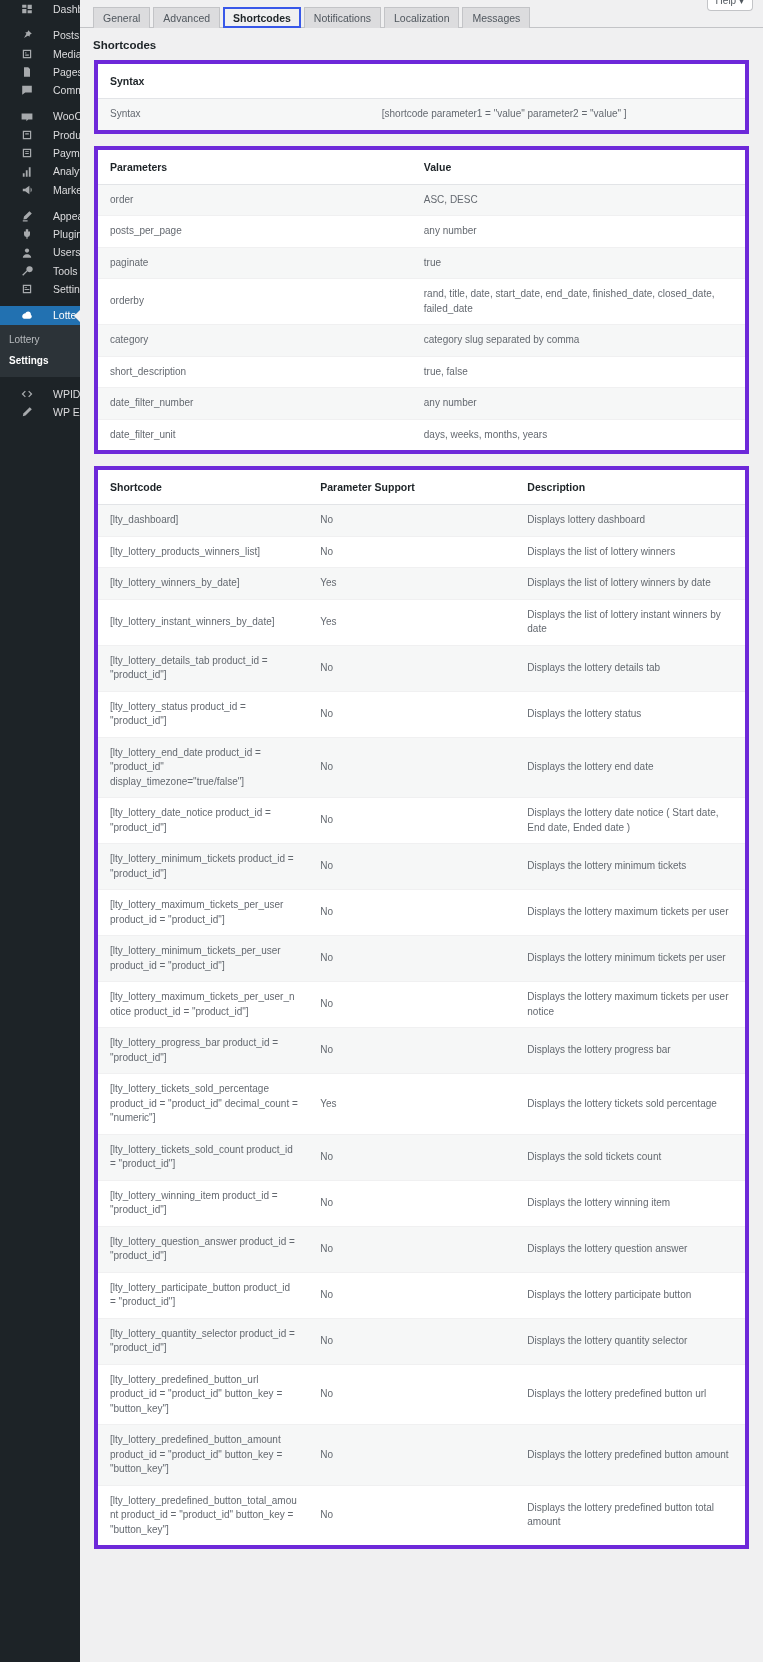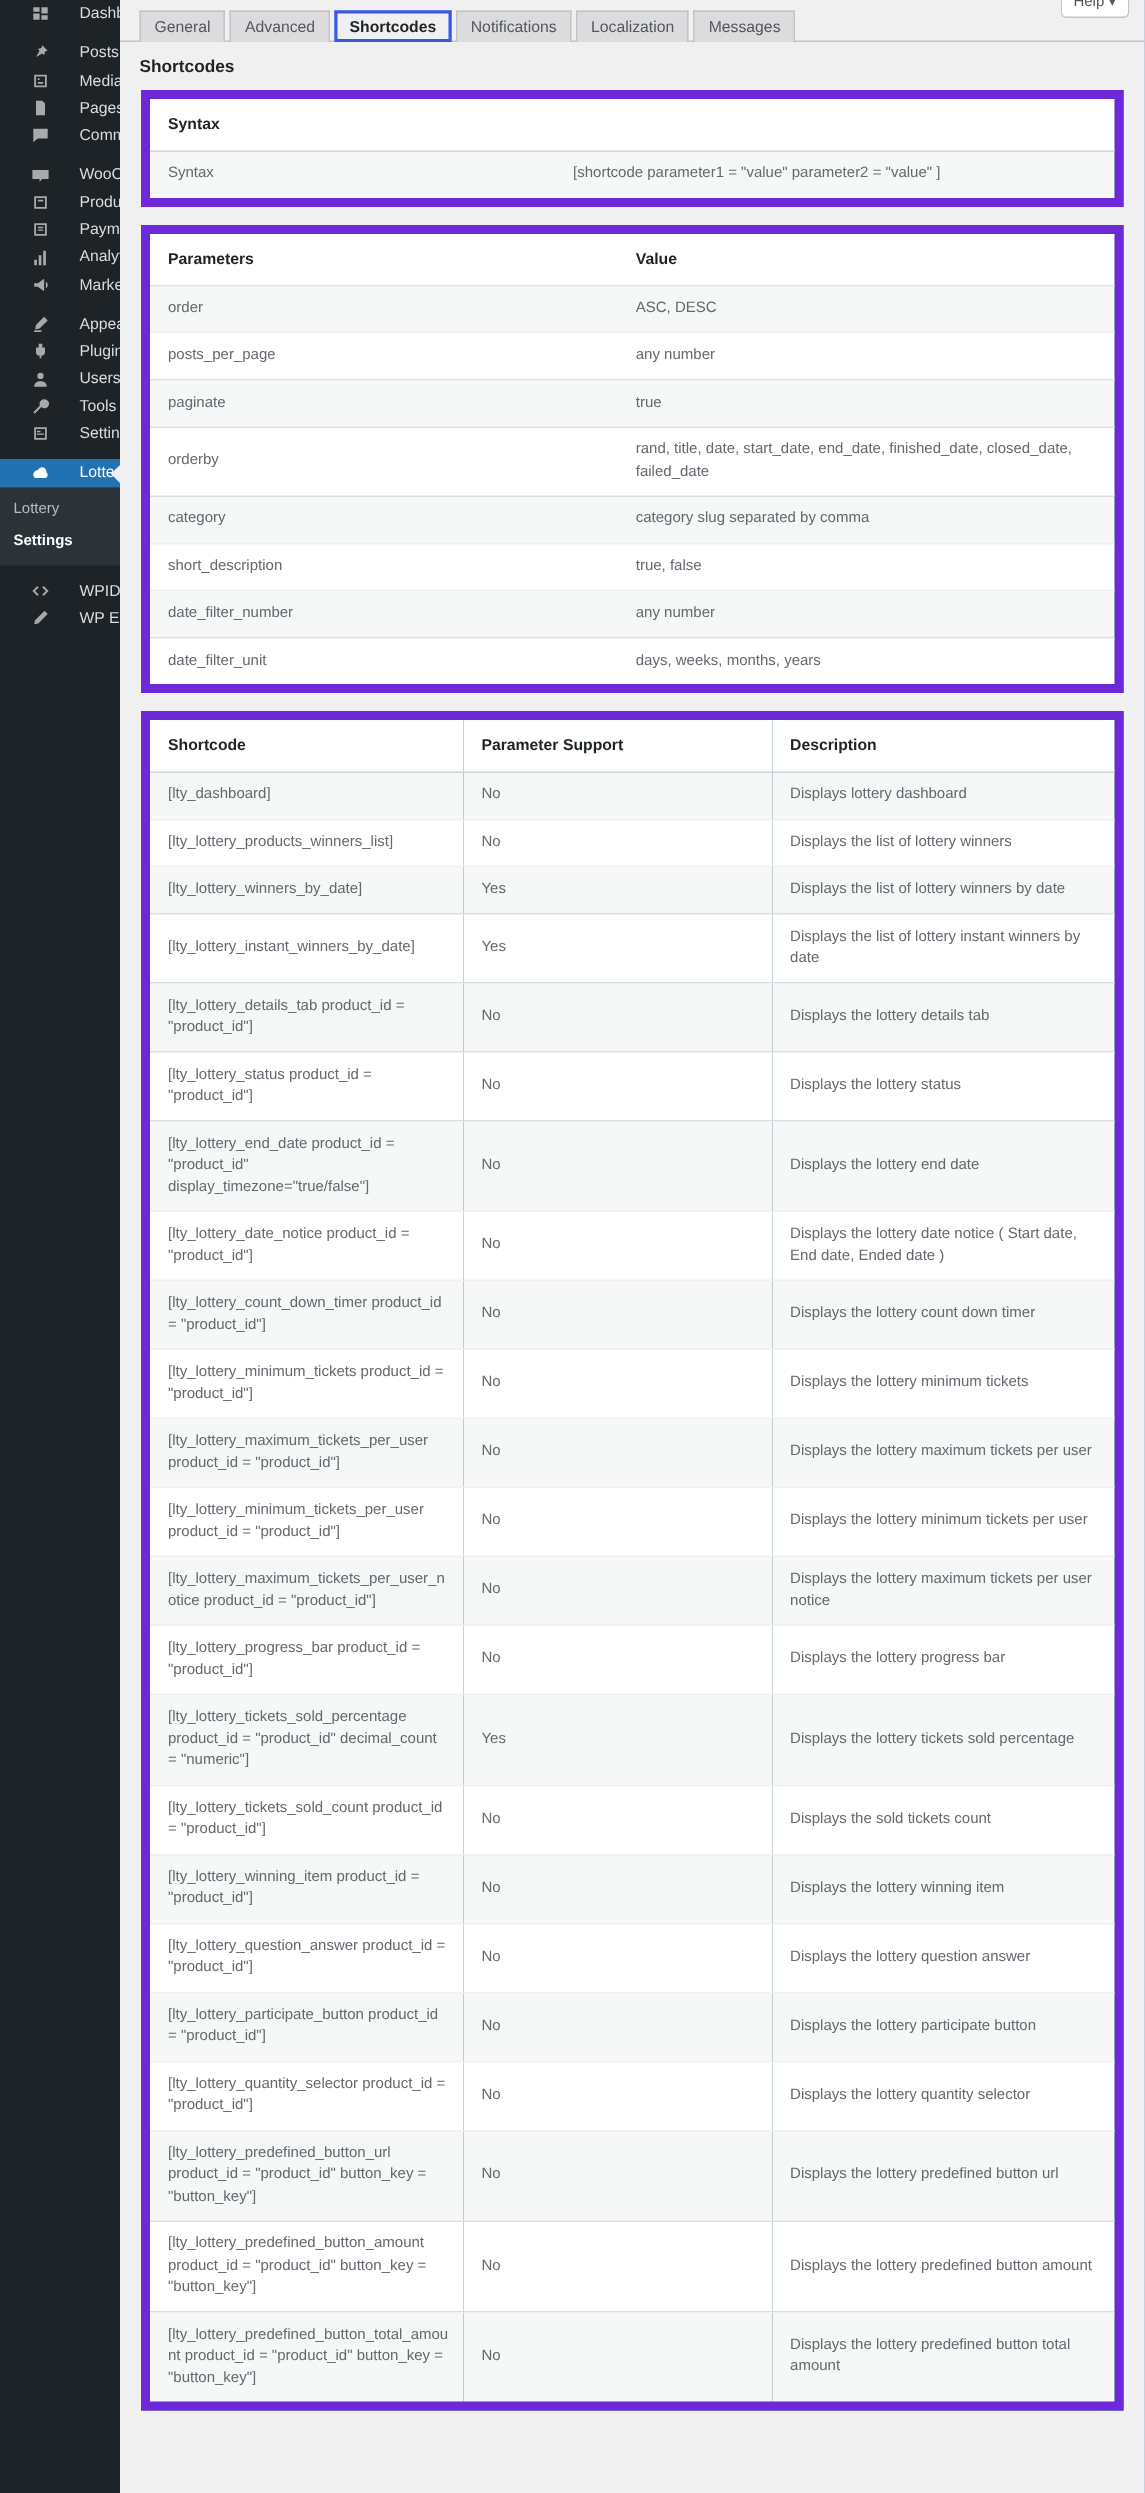--- a/index.html
+++ b/index.html
@@ -126,22 +126,22 @@
 
   .page-heading {
     font-size: 11.5px;
     font-weight: bold;
     color: #1d2327;
     padding: 11px 0 9px 13px;
   }
 
   
   .card {
-    background: #0c4a6e;
-    border: 6px solid #6d28d9;
+    background: #7dd3fc;
+    border: 4px solid #6d28d9;
     margin: 0 14px 12px 14px;
   }
   table.wp-t {
     width: 100%;
     border-collapse: collapse;
     table-layout: fixed;
   }
   table.wp-t thead th {
     text-align: left;
     font-size: 10.5px;
@@ -476,25 +476,20 @@
               <td>[lty_lottery_end_date product_id = "product_id" display_timezone="true/false"]</td>
               <td>No</td>
               <td>Displays the lottery end date</td>
             </tr>
             <tr>
               <td>[lty_lottery_date_notice product_id = "product_id"]</td>
               <td>No</td>
               <td>Displays the lottery date notice ( Start date, End date, Ended date )</td>
             </tr>
             <tr>
-              <td>[lty_lottery_count_down_timer product_id = "product_id"]</td>
-              <td>No</td>
-              <td>Displays the lottery count down timer</td>
-            </tr>
-            <tr>
               <td>[lty_lottery_minimum_tickets product_id = "product_id"]</td>
               <td>No</td>
               <td>Displays the lottery minimum tickets</td>
             </tr>
             <tr>
               <td>[lty_lottery_maximum_tickets_per_user product_id = "product_id"]</td>
               <td>No</td>
               <td>Displays the lottery maximum tickets per user</td>
             </tr>
             <tr>

